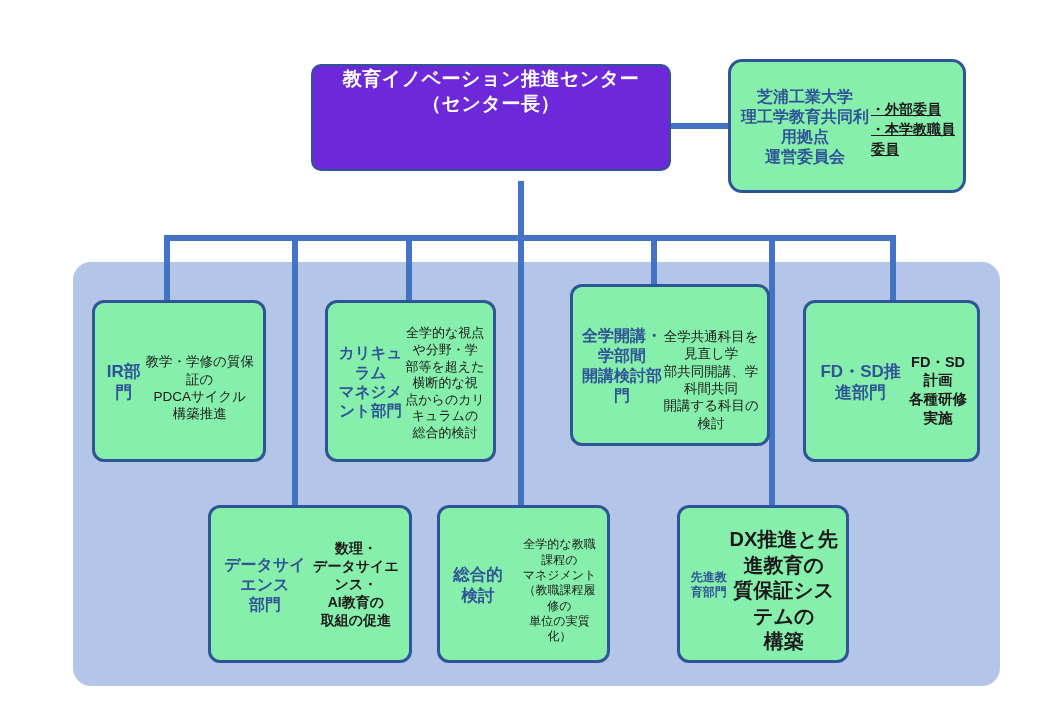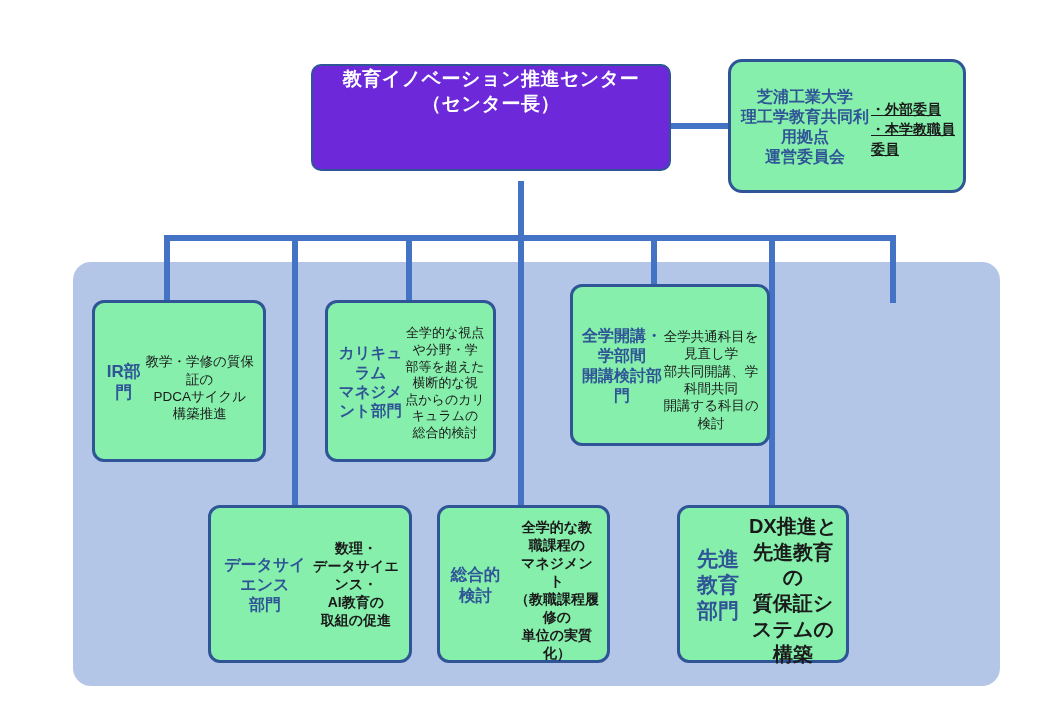--- a/index.html
+++ b/index.html
@@ -79,24 +79,24 @@
   .n-fd .body{font-size:14.5px;font-weight:bold;margin-top:16px;}
 
   
   .r2{top:505px;height:158px;}
   .n-ds{left:208px;width:204px;}
   .n-ds .title{font-size:16px;}
   .n-ds .body{font-size:14px;font-weight:bold;margin-top:0px;text-align:center;}
 
   .n-kyo{left:437px;width:173px;}
   .n-kyo .title{font-size:16.5px;}
-  .n-kyo .body{font-size:14px;font-weight:bold;margin-top:12px;margin-left:12px;}
+  .n-kyo .body{font-size:12px;font-weight:normal;margin-top:12px;margin-left:12px;}
 
   .n-sen{left:677px;width:172px;}
-  .n-sen .title{font-size:21px;}
+  .n-sen .title{font-size:12px;}
   .n-sen .body{font-size:20px;font-weight:bold;margin-top:12px;}
 </style>
 </head>
 <body>
 
 <div id="stage">
 
   <div class="panel"></div>
 
   <div class="conn conn-h" style="left:669px;top:123px;width:61px;"></div>
@@ -143,20 +143,25 @@
   </div>
 
   <div class="node n-zen">
     <div class="title">全学開講・学部間
 開講検討部門</div>
     <div class="body">全学共通科目を見直し学
 部共同開講、学科間共同
 開講する科目の検討</div>
   </div>
 
+  <div class="node r1 n-fd">
+    <div class="title">FD・SD推進部門</div>
+    <div class="body">FD・SD計画
+各種研修実施</div>
+  </div>
 
   <div class="node r2 n-ds">
     <div class="title">データサイエンス
 部門</div>
     <div class="body">数理・
 データサイエンス・
 AI教育の
 取組の促進</div>
   </div>
 

